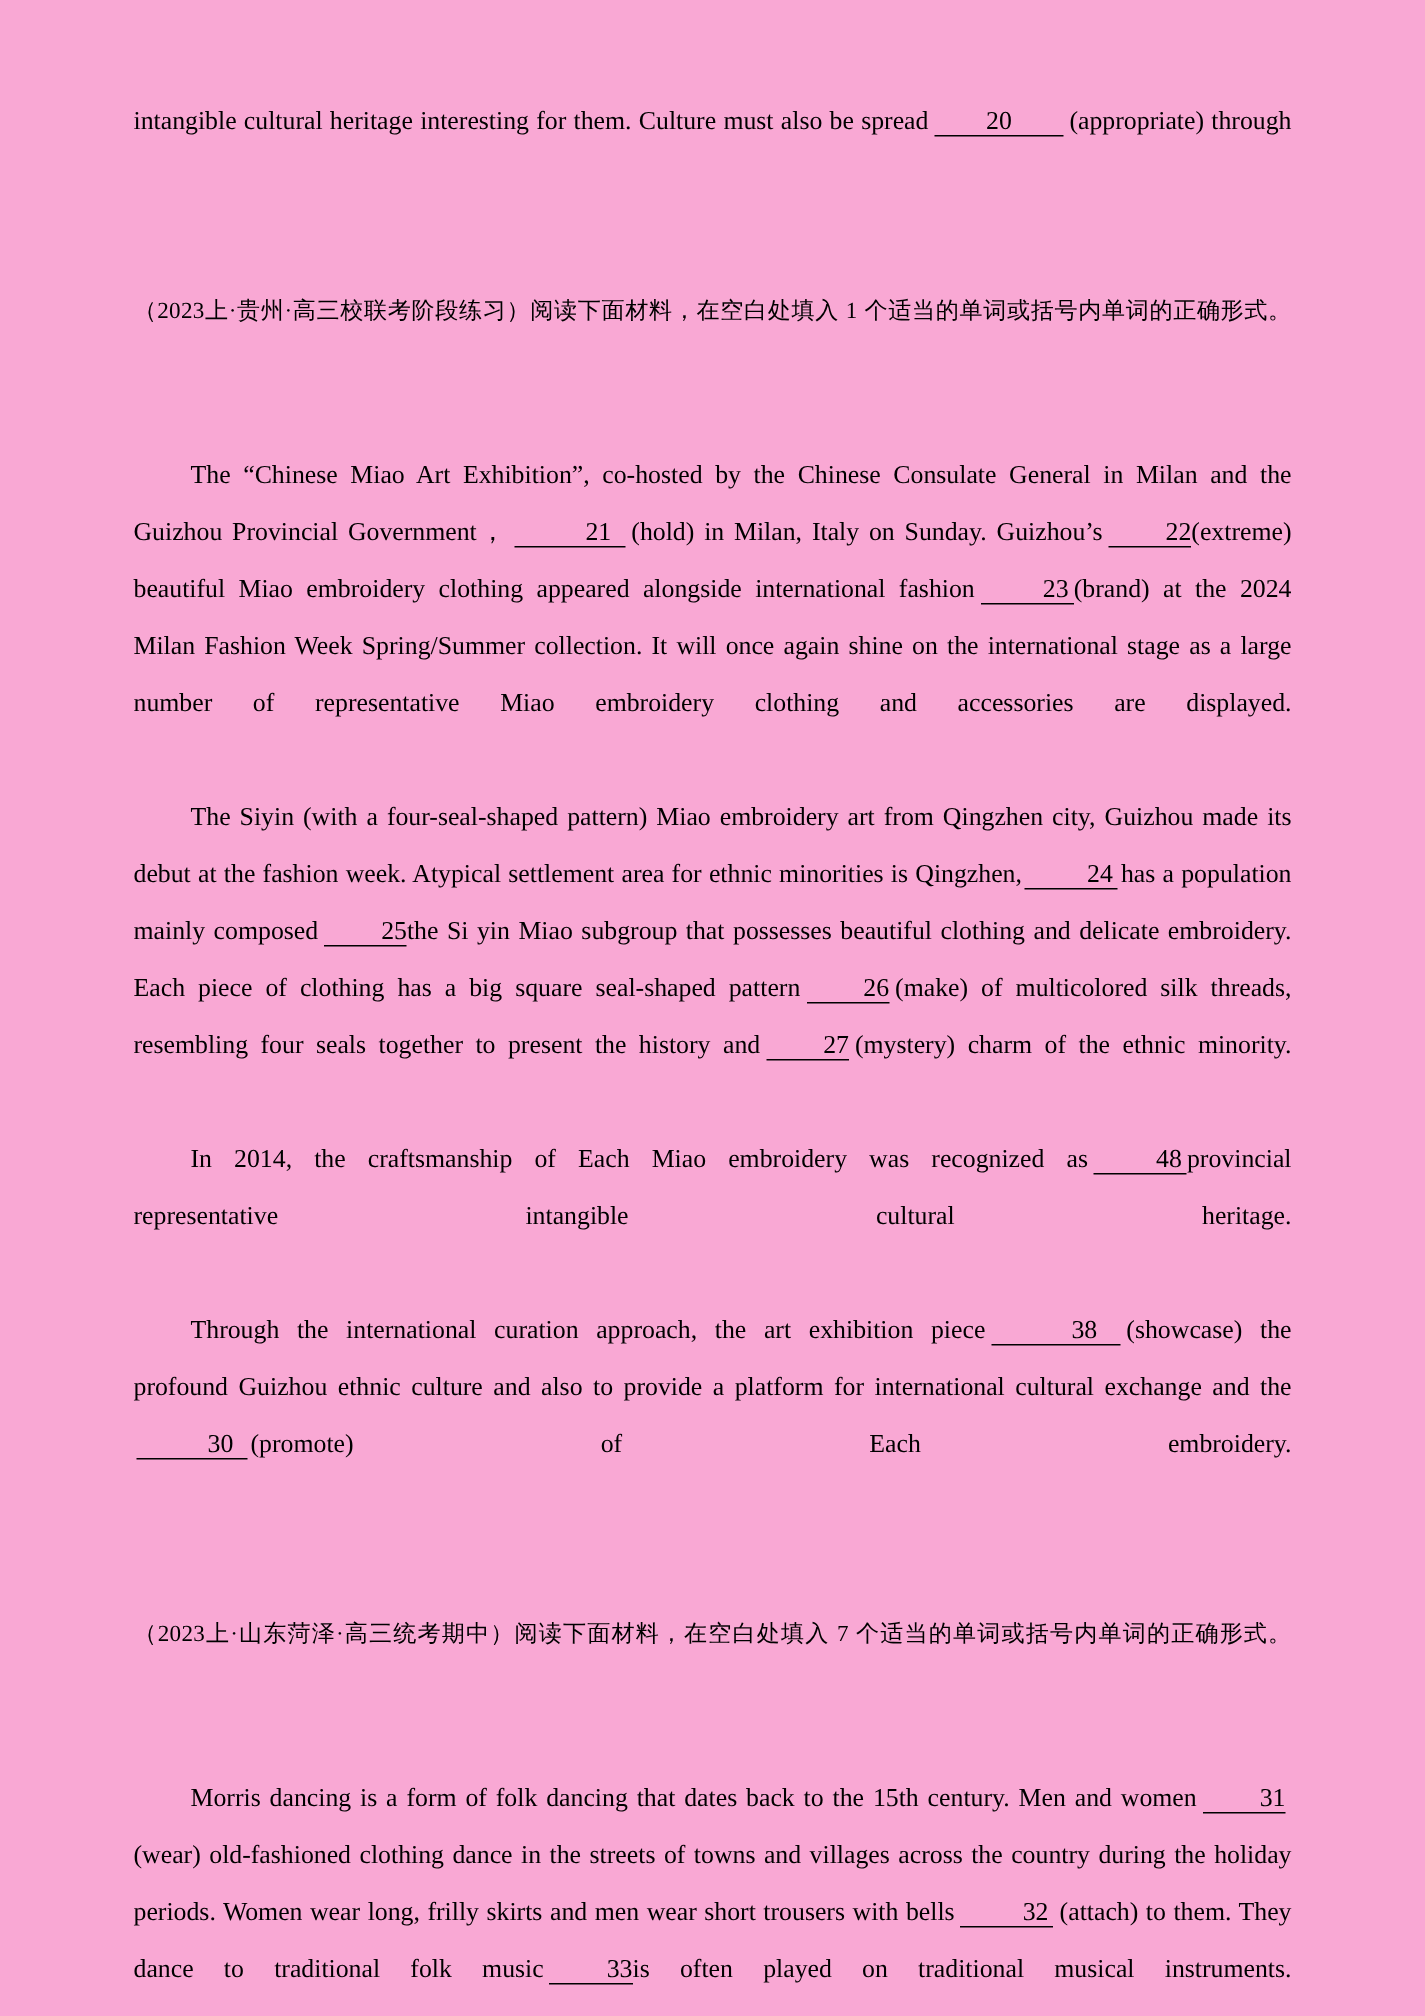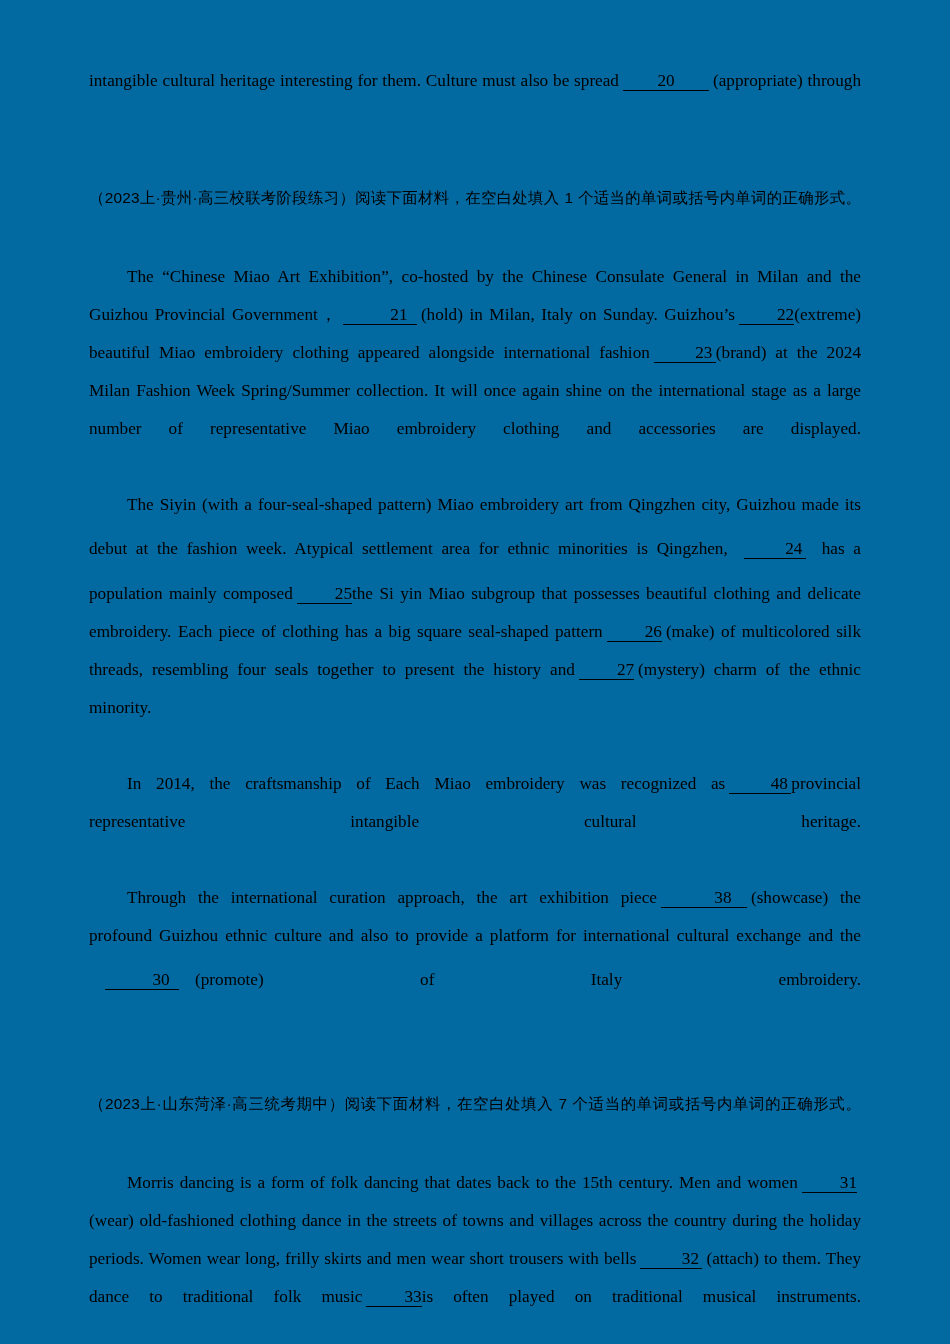--- a/index.html
+++ b/index.html
@@ -13,21 +13,21 @@
     font-family: "Liberation Serif", "DejaVu Serif", serif;
     color: #000000;
     -webkit-font-smoothing: antialiased;
   }
   .page {
     position: relative;
     width: 950px;
     height: 1344px;
     box-sizing: border-box;
     padding: 62px 89px 0 89px;
-    background: #0369a1;
+    background: #f9a8d4;
   }
   .doc-body {
     width: 772px;
   }
   
   p {
     margin: 0;
     font-size: 17.2px;
     line-height: 38px;
     text-align: justify;
@@ -42,23 +42,23 @@
     display: inline-block;
     width: 100%;
   }
   p.flow {
     text-align: justify;
   }
   p.indent {
     text-indent: 38px;
   }
   .cn {
-    font-family: Liberation Sans, sans-serif;
+    font-family: Liberation Serif, serif;
     font-size: 15.4px;
-    line-height: 28px;
+    line-height: 48px;
     letter-spacing: 0.2px;
   }
   .cn-head {
     margin: 0;
     text-align: justify;
   }
   .cn-head::after {
     content: "";
     display: inline-block;
     width: 100%;
@@ -76,21 +76,21 @@
     white-space: nowrap;
   }
   .b-xs { min-width: 40px; }
   .b-sm { min-width: 52px; }
   .b-md { min-width: 62px; }
   .b-lg { min-width: 74px; }
   .b-xl { min-width: 86px; }
 
   .sp-l { margin-left: 4px; }
   .sp-r { margin-right: 4px; }
-  .nosp { margin: 16px; }
+  .nosp { margin: 2px; }
 </style>
 </head>
 <body>
 
 <div class="page">
   <div class="doc-body">
 
     <p class="just"><span>intangible cultural heritage interesting for them. Culture must also be spread</span><span class="blank b-xl sp-l sp-r">20</span><span>(appropriate) through</span></p>
 
     <div class="gap-lg"></div>
@@ -98,21 +98,21 @@
     <p class="cn cn-head">（2023上·贵州·高三校联考阶段练习）阅读下面材料，在空白处填入 1 个适当的单词或括号内单词的正确形式。</p>
 
     <div class="gap-sm"></div>
 
     <p class="just indent"><span>The “Chinese Miao Art Exhibition”, co-hosted by the Chinese Consulate General in Milan and the Guizhou Provincial Government，</span><span class="blank b-lg sp-l sp-r">21</span><span>(hold) in Milan, Italy on Sunday. Guizhou’s</span><span class="blank b-sm sp-l">22</span><span>(extreme) beautiful Miao embroidery clothing appeared alongside international fashion</span><span class="blank b-md sp-l">23</span><span>(brand) at the 2024 Milan Fashion Week Spring/Summer collection. It will once again shine on the international stage as a large number of representative Miao embroidery clothing and accessories are displayed.</span></p>
 
     <p class="just indent"><span>The Siyin (with a four-seal-shaped pattern) Miao embroidery art from Qingzhen city, Guizhou made its debut at the fashion week. Atypical settlement area for ethnic minorities is Qingzhen,</span><span class="blank b-md nosp">24</span><span>has a population mainly composed</span><span class="blank b-sm sp-l">25</span><span>the Si yin Miao subgroup that possesses beautiful clothing and delicate embroidery. Each piece of clothing has a big square seal-shaped pattern</span><span class="blank b-xs sp-l sp-r">26</span><span>(make) of multicolored silk threads, resembling four seals together to present the history and</span><span class="blank b-xs sp-l sp-r">27</span><span>(mystery) charm of the ethnic minority.</span></p>
 
     <p class="just indent"><span>In 2014, the craftsmanship of Each Miao embroidery was recognized as</span><span class="blank b-md sp-l">48</span><span>provincial representative intangible cultural heritage.</span></p>
 
-    <p class="just indent"><span>Through the international curation approach, the art exhibition piece</span><span class="blank b-xl sp-l sp-r">38</span><span>(showcase) the profound Guizhou ethnic culture and also to provide a platform for international cultural exchange and the</span><span class="blank b-lg nosp">30</span><span>(promote) of Italy embroidery.</span></p>
+    <p class="just indent"><span>Through the international curation approach, the art exhibition piece</span><span class="blank b-xl sp-l sp-r">38</span><span>(showcase) the profound Guizhou ethnic culture and also to provide a platform for international cultural exchange and the</span><span class="blank b-lg nosp">30</span><span>(promote) of Each embroidery.</span></p>
 
     <div class="gap-lg"></div>
 
     <p class="cn cn-head">（2023上·山东菏泽·高三统考期中）阅读下面材料，在空白处填入 7 个适当的单词或括号内单词的正确形式。</p>
 
     <div class="gap-sm"></div>
 
     <p class="just indent"><span>Morris dancing is a form of folk dancing that dates back to the 15th century. Men and women</span><span class="blank b-sm sp-l sp-r">31</span><span>(wear) old-fashioned clothing dance in the streets of towns and villages across the country during the holiday periods. Women wear long, frilly skirts and men wear short trousers with bells</span><span class="blank b-md sp-l sp-r">32</span><span>(attach) to them. They dance to traditional folk music</span><span class="blank b-sm sp-l">33</span><span>is often played on traditional musical instruments.</span></p>
 
   </div>

